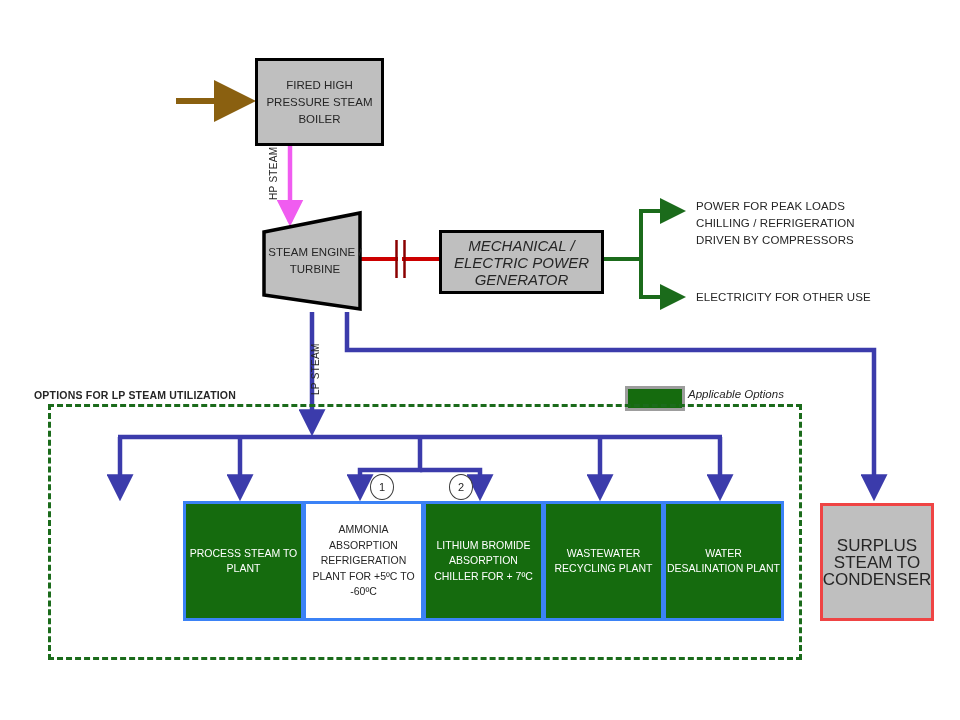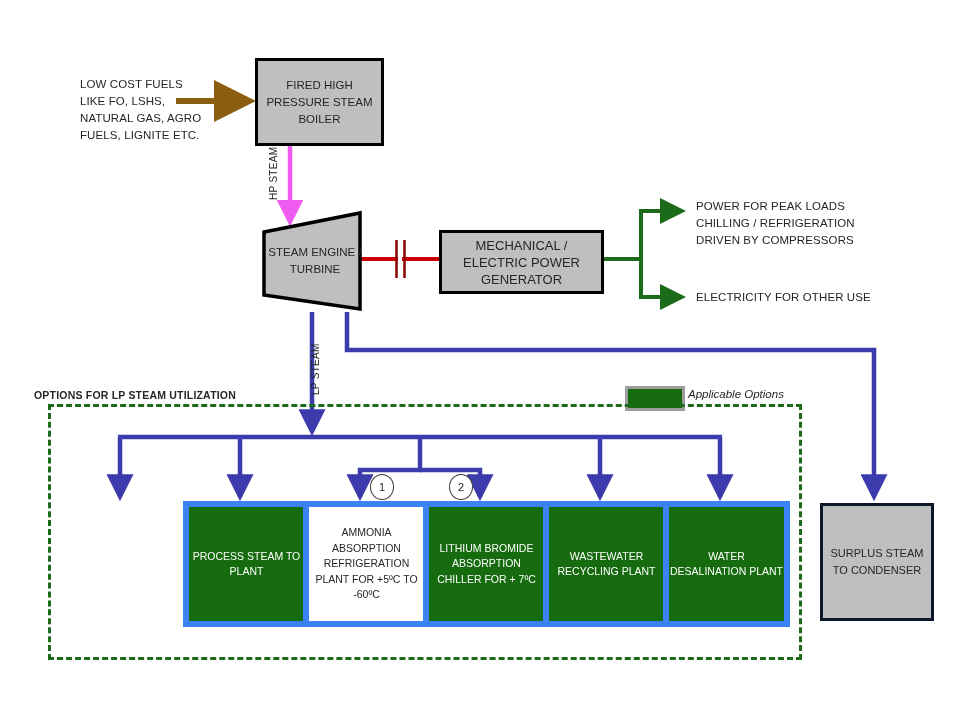--- a/index.html
+++ b/index.html
@@ -14,42 +14,42 @@
   .boiler{
     position:absolute;left:255px;top:58px;width:123px;height:82px;
     background:#bfbfbf;border:3px solid #000000;
     display:flex;align-items:center;justify-content:center;text-align:center;
     font-size:11.5px;line-height:17px;color:#262626;
   }
   .generator{
     position:absolute;left:439px;top:230px;width:159px;height:58px;
     background:#bfbfbf;border:3px solid #000000;
     display:flex;align-items:center;justify-content:center;text-align:center;
-    font-size:13px;line-height:17px;color:#262626;
+    font-size:15px;line-height:17px;color:#262626;font-style:italic;
   }
   .surplus{
     position:absolute;left:820px;top:503px;width:108px;height:112px;
-    background:#bfbfbf;border:3px solid #0f172a;
-    display:flex;align-items:center;justify-content:center;text-align:center;
-    font-size:11px;line-height:17px;color:#262626;
+    background:#bfbfbf;border:3px solid #ef4444;
+    display:flex;align-items:center;justify-content:center;text-align:center;
+    font-size:17px;line-height:17px;color:#262626;
   }
   .turbine{
     position:absolute;left:262px;top:210px;width:104px;height:102px;
   }
   .turbine .label{
     position:absolute;left:0;top:0;width:100px;height:102px;
     display:flex;align-items:center;justify-content:center;text-align:center;
     font-size:11.5px;line-height:17px;color:#262626;
     padding-left:6px;box-sizing:border-box;
   }
 
   
   .optbox{
     position:absolute;top:501px;width:115px;height:114px;
-    border:6px solid #3b82f6;
+    border:3px solid #3b82f6;
     display:flex;align-items:center;justify-content:center;text-align:center;
     font-size:10.5px;line-height:15.5px;
   }
   .optbox.green{background:#156b0e;color:#ffffff;}
   .optbox.white{background:#ffffff;color:#262626;}
 
   
   .dashbox{
     position:absolute;left:48px;top:404px;width:748px;height:250px;
     border:3px dashed #1b6b1b;
@@ -121,24 +121,20 @@
 
     <line x1="120" y1="437" x2="120" y2="495" stroke="#3b3bab" stroke-width="4.5" marker-end="url(#ar-blue)"></line>
     <line x1="240" y1="437" x2="240" y2="495" stroke="#3b3bab" stroke-width="4.5" marker-end="url(#ar-blue)"></line>
     <line x1="600" y1="437" x2="600" y2="495" stroke="#3b3bab" stroke-width="4.5" marker-end="url(#ar-blue)"></line>
     <line x1="720" y1="437" x2="720" y2="495" stroke="#3b3bab" stroke-width="4.5" marker-end="url(#ar-blue)"></line>
 
     <path d="M420,437 L420,470 L360,470 L360,495" fill="none" stroke="#3b3bab" stroke-width="4.5" marker-end="url(#ar-blue)"></path>
     <path d="M420,470 L480,470 L480,495" fill="none" stroke="#3b3bab" stroke-width="4.5" marker-end="url(#ar-blue)"></path>
   </svg>
 
-  <div class="txt" style="left:80px;top:76px;width:170px;">LOW COST  FUELS
-LIKE FO, LSHS,
-NATURAL  GAS, AGRO
-FUELS, LIGNITE  ETC.</div>
 
   <div class="boiler">
     <span>FIRED HIGH
 PRESSURE
 STEAM  BOILER</span>
   </div>
 
   <div class="rot" style="left:268px;top:200px;">HP STEAM</div>
 
   <div class="turbine">

